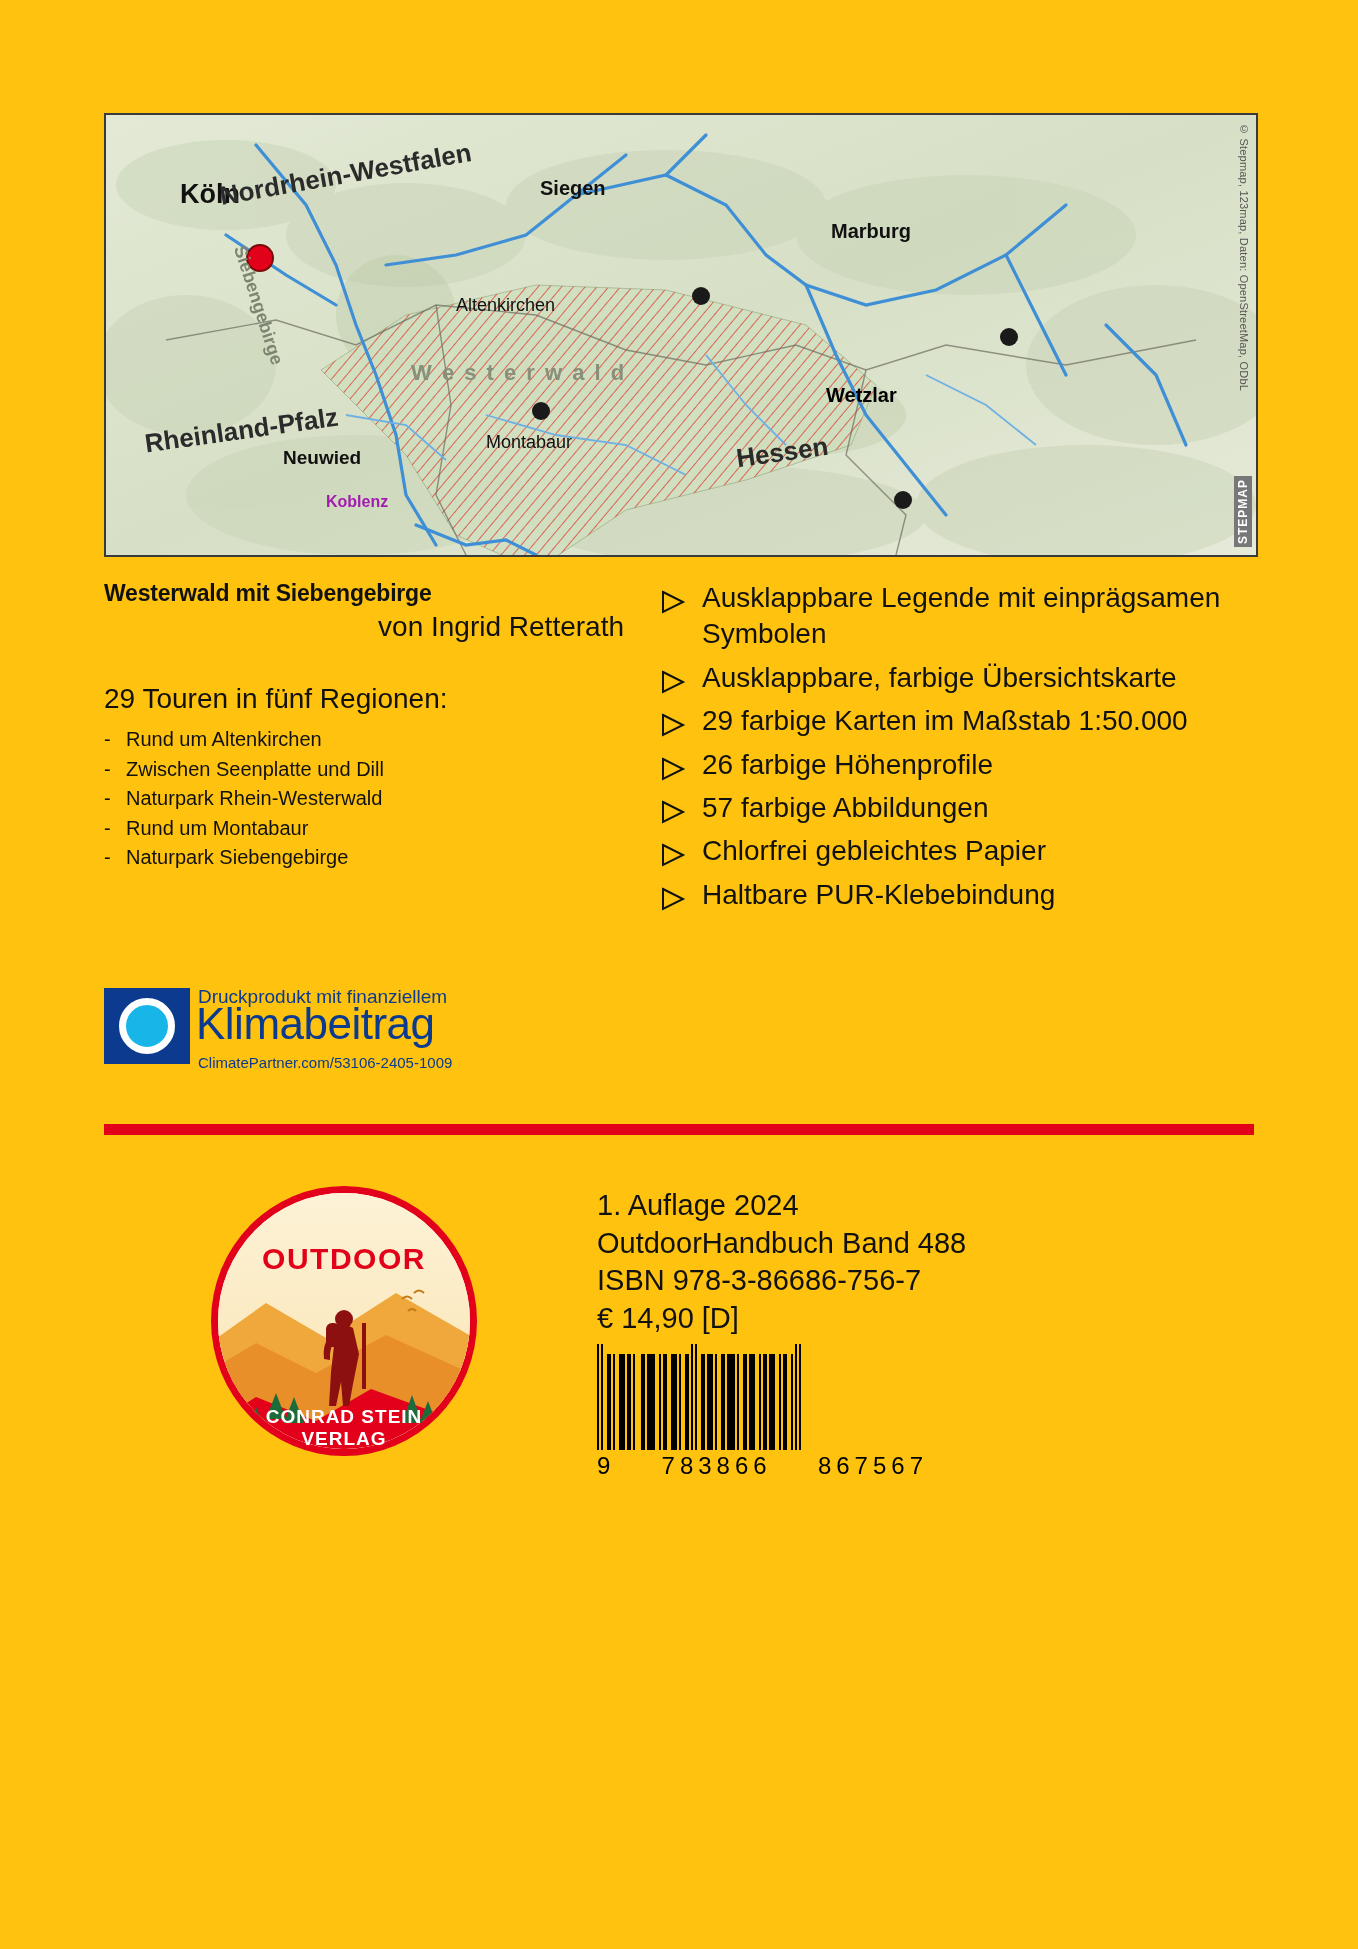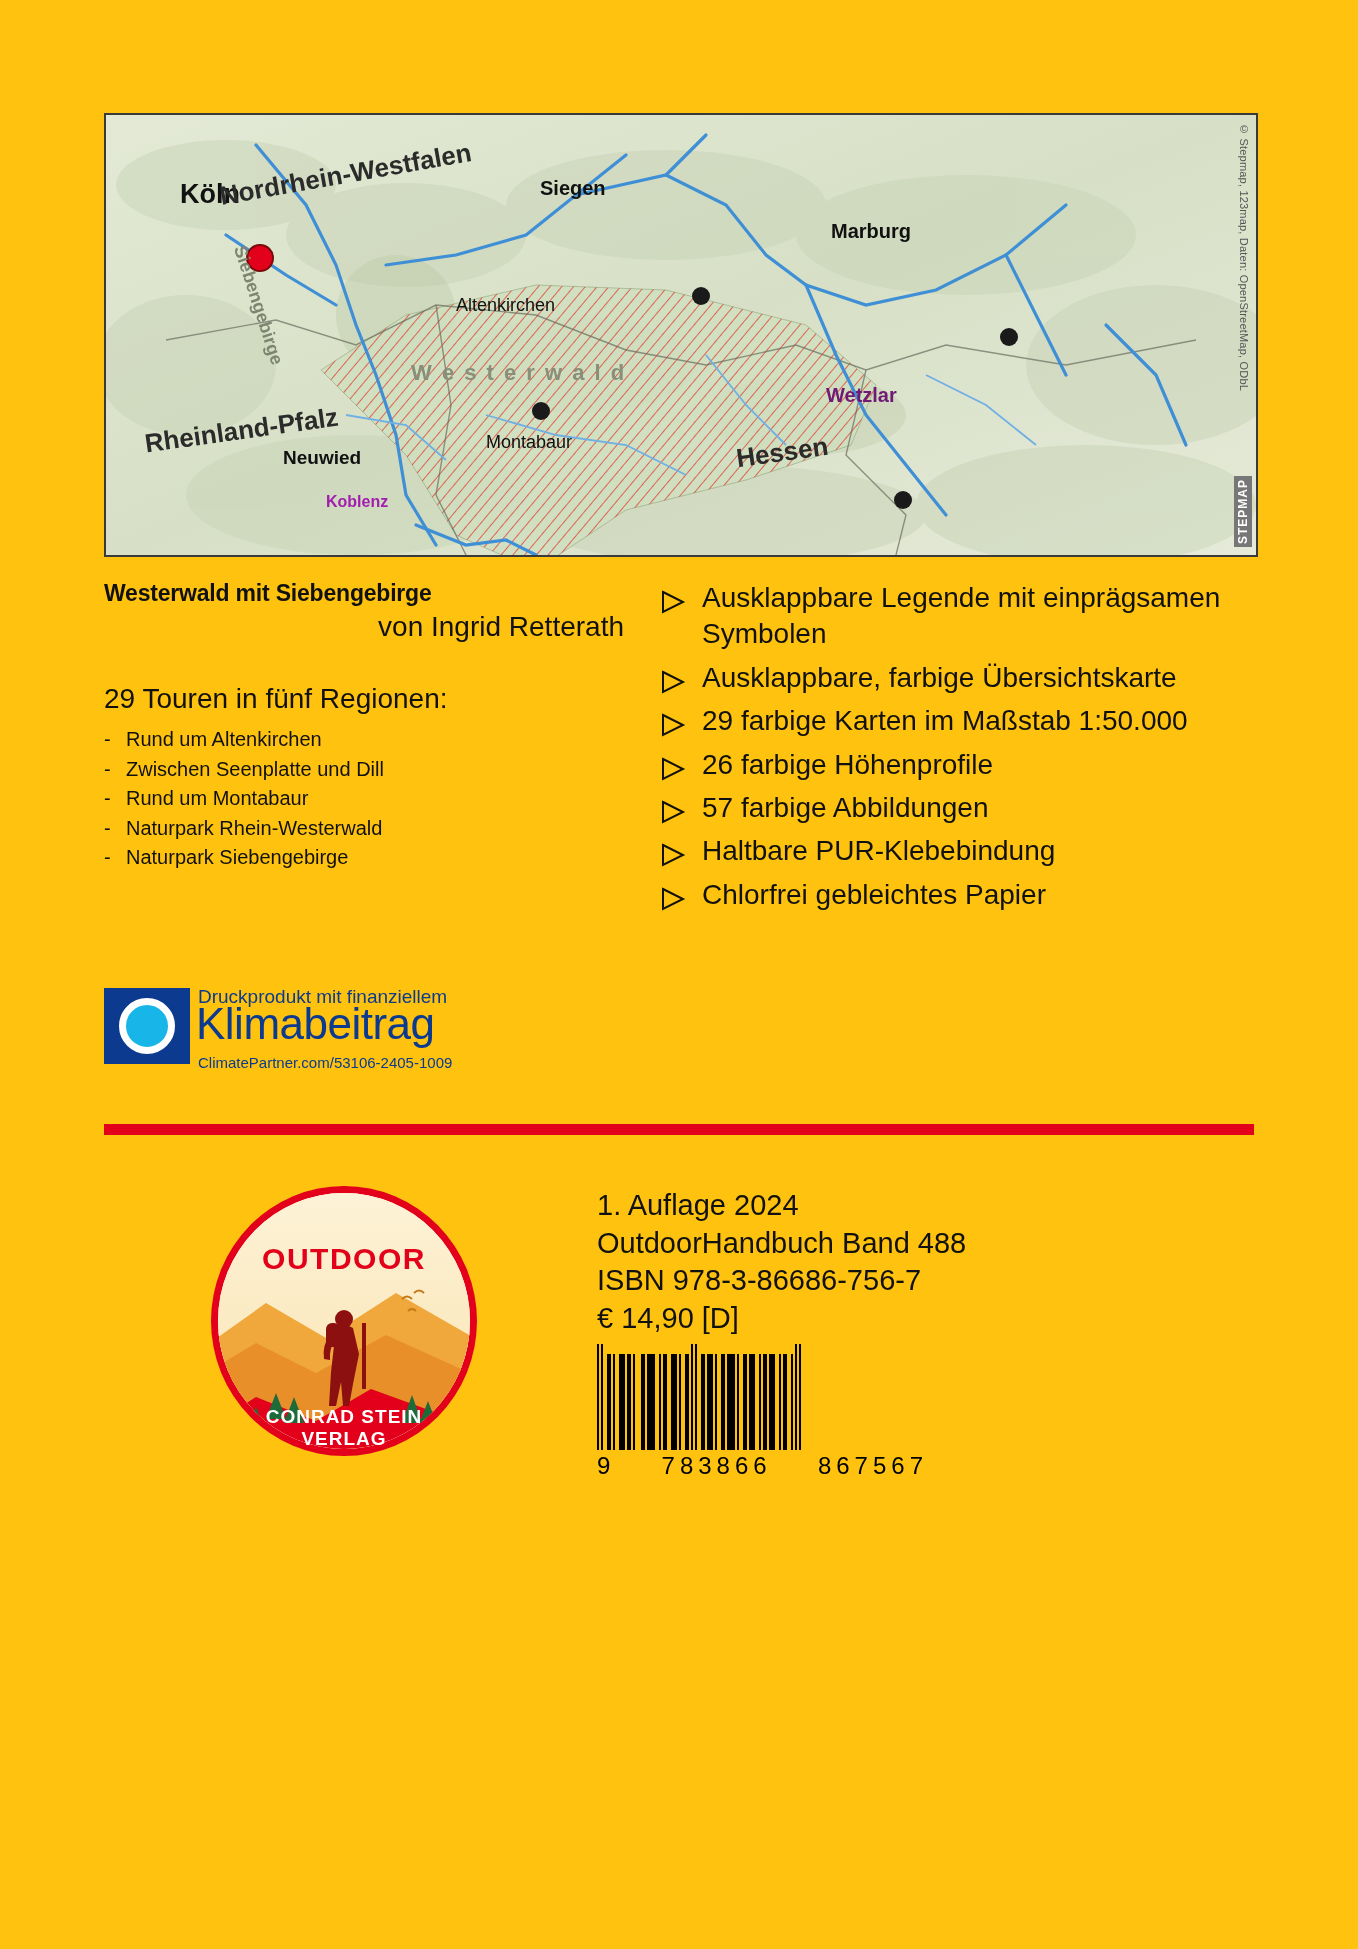--- a/index.html
+++ b/index.html
@@ -295,21 +295,21 @@
   </svg>
 
   <div style="position:absolute;left:74px;top:24px;font-size:27px;font-weight:bold;color:#111;margin-top:40px;">Köln</div>
 
   <div style="position:absolute;left:434px;top:62px;font-size:20px;font-weight:bold;color:#111;">Siegen</div>
 
   <div style="position:absolute;left:725px;top:105px;font-size:20px;font-weight:bold;color:#111;">Marburg</div>
 
   <div style="position:absolute;left:350px;top:180px;font-size:18px;color:#111;">Altenkirchen</div>
 
-  <div style="position:absolute;left:720px;top:269px;font-size:20px;font-weight:bold;color:#701a75;">Wetzlar</div>
+  <div style="position:absolute;left:720px;top:269px;font-size:20px;font-weight:bold;color:#000000;">Wetzlar</div>
 
   <div style="position:absolute;left:360px;top:317px;font-size:18px;color:#111;margin-left:20px;">Montabaur</div>
 
   <div style="position:absolute;left:177px;top:332px;font-size:19px;font-weight:bold;color:#111;">Neuwied</div>
 
   <div style="position:absolute;left:220px;top:378px;font-size:16px;font-weight:bold;color:#a21caf;">Koblenz</div>
 
   <div style="position:absolute;left:112px;top:44px;font-size:26px;font-weight:bold;color:#2b2b2b;transform:rotate(-10deg);">Nordrhein-Westfalen</div>
 
   <div style="position:absolute;left:38px;top:300px;font-size:26px;font-weight:bold;color:#2b2b2b;transform:rotate(-8deg);">Rheinland-Pfalz</div>
@@ -324,22 +324,22 @@
   <div class="stepmap-logo">STEPMAP</div>
 </div>
 
 <div class="left-col">
   <h1 class="book-title">Westerwald mit Siebengebirge</h1>
   <div class="book-author">von Ingrid Retterath</div>
   <div class="tours-head">29 Touren in fünf Regionen:</div>
   <ul class="tour-list">
     <li><span class="dash">-</span><span>Rund um Altenkirchen</span></li>
     <li><span class="dash">-</span><span>Zwischen Seenplatte und Dill</span></li>
+    <li><span class="dash">-</span><span>Naturpark Rhein-Westerwald</span></li>
     <li><span class="dash">-</span><span>Rund um Montabaur</span></li>
-    <li><span class="dash">-</span><span>Naturpark Rhein-Westerwald</span></li>
     <li><span class="dash">-</span><span>Naturpark Siebengebirge</span></li>
   </ul>
 </div>
 
 <div class="klima">
   <div class="klima-blue">
     <div class="klima-ring"></div>
   </div>
   <div class="klima-top">Druckprodukt mit finanziellem</div>
   <div class="klima-main">Klimabeitrag</div>
@@ -386,29 +386,29 @@
         </svg>
     </span>
     <span class="feature-text">57 farbige Abbildungen</span>
   </div>
   <div class="feature">
     <span class="tri">
       <svg width="26" height="26" viewBox="0 0 26 26">
           <polygon points="3,3 23,13 3,23" fill="none" stroke="#111" stroke-width="2"></polygon>
         </svg>
     </span>
+    <span class="feature-text">Chlorfrei gebleichtes Papier</span>
+  </div>
+  <div class="feature">
+    <span class="tri">
+      <svg width="26" height="26" viewBox="0 0 26 26">
+          <polygon points="3,3 23,13 3,23" fill="none" stroke="#111" stroke-width="2"></polygon>
+        </svg>
+    </span>
     <span class="feature-text">Haltbare PUR-Klebebindung</span>
-  </div>
-  <div class="feature">
-    <span class="tri">
-      <svg width="26" height="26" viewBox="0 0 26 26">
-          <polygon points="3,3 23,13 3,23" fill="none" stroke="#111" stroke-width="2"></polygon>
-        </svg>
-    </span>
-    <span class="feature-text">Chlorfrei gebleichtes Papier</span>
   </div>
 </div>
 
 <div class="red-rule"></div>
 
 <div class="seal">
   <svg width="276" height="276" viewBox="0 0 276 276">
     <defs>
       <clipPath id="sealclip">
           <ellipse cx="138" cy="138" rx="126" ry="128"></ellipse>

